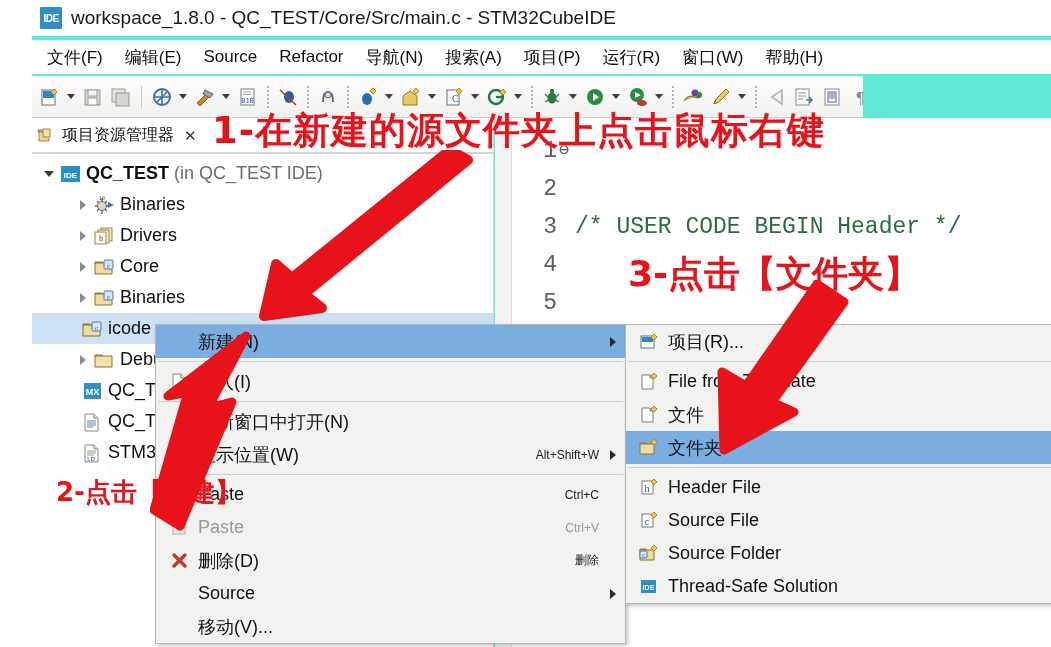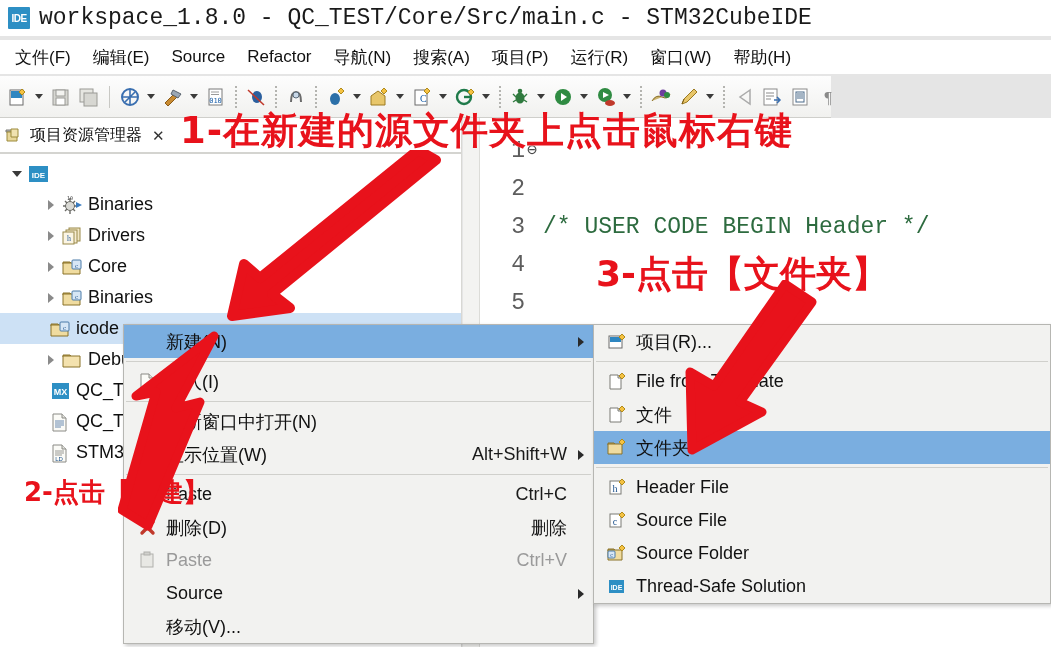--- a/index.html
+++ b/index.html
@@ -2,36 +2,36 @@
 <html><head>
 <meta charset="utf-8">
 <style>
   html,body{margin:0;padding:0;}
   body{
     width:1051px;height:647px;overflow:hidden;position:relative;
     background:#ffffff;
     font-family:"Liberation Sans","DejaVu Sans",sans-serif;
     -webkit-font-smoothing:antialiased;
   }
-  .app{position:absolute;inset:0;background:#e5e5e5;}
+  .app{position:absolute;inset:0;background:#5eead4;margin-left:32px;}
 
   
   .titlebar{
     position:absolute;left:0;top:0;width:1051px;height:36px;
     background:#ffffff;display:flex;align-items:center;padding-left:8px;box-sizing:border-box;
   }
   .ide-badge{
     width:22px;height:22px;background:#2d8fc4;color:#fff;
     font-size:10px;font-weight:bold;letter-spacing:-0.5px;
     display:flex;align-items:center;justify-content:center;
     border-radius:1px;font-family:"Liberation Sans",sans-serif;
   }
   .title-text{
-    margin-left:9px;font-size:23px;color:#1a1a1a;white-space:nowrap;
-    font-family:Liberation Mono, monospace;
+    margin-left:9px;font-size:19px;color:#1a1a1a;white-space:nowrap;
+    font-family:Liberation Sans, sans-serif;
   }
 
   
   .menubar{
     position:absolute;left:0;top:40px;width:1051px;height:34px;
     background:#ffffff;display:flex;align-items:center;padding-left:4px;box-sizing:border-box;
   }
   .menuitem{
     font-size:17px;color:#111;padding:3px 11px;white-space:nowrap;cursor:default;
   }
@@ -130,21 +130,21 @@
   }
   .ctxrow{
     height:33px;display:flex;align-items:center;position:relative;box-sizing:border-box;
     padding-left:4px;
   }
   .ctxrow.hl{background:#7aaee0;}
   .ctxicon{width:38px;min-width:38px;height:24px;display:flex;align-items:center;justify-content:center;}
   .ctxlabel{font-size:18px;color:#111;white-space:nowrap;font-family:"Liberation Sans",sans-serif;}
   .ctxlabel.dis{color:#9a9a9a;}
   .ctxaccel{
-    position:absolute;right:26px;font-size:18px;color:#1a1a1a;white-space:nowrap;
+    position:absolute;right:26px;font-size:12px;color:#1a1a1a;white-space:nowrap;
     font-family:"Liberation Sans",sans-serif;
   }
   .ctxaccel.dis{color:#9a9a9a;}
   .ctxarrow{position:absolute;right:9px;top:50%;transform:translateY(-50%);}
   .ctxarrow:after{
     content:"";display:block;border-top:5px solid transparent;border-bottom:5px solid transparent;
     border-left:6px solid #2a2a2a;
   }
   .ctxsep{height:1px;background:#d0d0cc;margin:3px 2px;}
 
@@ -381,20 +381,21 @@
     <div class="tree">
 
       <div class="trow ind1">
         <span class="twist d"></span>
         <span class="ticon">
           <svg width="21" height="20" viewBox="0 0 21 20">
             <rect x="1" y="2" width="19" height="16" fill="#2d8fc4"></rect>
             <text x="10.5" y="13.5" font-size="8" font-weight="bold" text-anchor="middle" fill="#fff" font-family="sans-serif">IDE</text>
           </svg>
         </span>
+        <span class="tlabel"><b>QC_TEST</b><span class="dim"> (in QC_TEST IDE)</span></span>
       </div>
 
       <div class="trow ind2">
         <span class="twist r"></span>
         <span class="ticon">
           <svg width="21" height="20" viewBox="0 0 21 20">
             <circle cx="8" cy="11" r="4.5" fill="#d9d9d4" stroke="#6a6a65"></circle>
             <path d="M8 3 v3 M8 16 v3 M1 11 h3 M12 11 h3 M3 6 l2 2 M13 6 l-2 2 M3 16 l2-2 M13 16 l-2-2" stroke="#6a6a65" stroke-width="1.4"></path>
             <path d="M14 7 L20 10 L14 13 Z" fill="#3a7bbf"></path>
             <text x="5" y="5" font-size="5" fill="#3a3a3a" font-family="monospace">10</text>
@@ -567,36 +568,36 @@
           <path d="M8 8h6M8 10h6M8 12h4" stroke="#8a9aa8"></path>
         </svg>
       </span>
       <span class="ctxlabel">Paste</span>
       <span class="ctxaccel">Ctrl+C</span>
     </div>
 
     <div class="ctxrow">
       <span class="ctxicon">
         <svg width="19" height="19" viewBox="0 0 19 19">
+          <rect x="3" y="3" width="12" height="13" fill="#e8e8e4" stroke="#b0b0ac"></rect>
+          <rect x="6" y="1" width="6" height="3" fill="#d0d0cc" stroke="#b0b0ac"></rect>
+        </svg>
+      </span>
+      <span class="ctxlabel dis">Paste</span>
+      <span class="ctxaccel dis">Ctrl+V</span>
+    </div>
+
+    <div class="ctxrow">
+      <span class="ctxicon">
+        <svg width="19" height="19" viewBox="0 0 19 19">
           <path d="M4 4 L15 15 M15 4 L4 15" stroke="#c0392b" stroke-width="3.4" stroke-linecap="round"></path>
         </svg>
       </span>
       <span class="ctxlabel">删除(D)</span>
       <span class="ctxaccel">删除</span>
-    </div>
-
-    <div class="ctxrow">
-      <span class="ctxicon">
-        <svg width="19" height="19" viewBox="0 0 19 19">
-          <rect x="3" y="3" width="12" height="13" fill="#e8e8e4" stroke="#b0b0ac"></rect>
-          <rect x="6" y="1" width="6" height="3" fill="#d0d0cc" stroke="#b0b0ac"></rect>
-        </svg>
-      </span>
-      <span class="ctxlabel dis">Paste</span>
-      <span class="ctxaccel dis">Ctrl+V</span>
     </div>
 
     <div class="ctxrow">
       <span class="ctxicon"></span>
       <span class="ctxlabel">Source</span>
       <span class="ctxarrow"></span>
     </div>
 
     <div class="ctxrow">
       <span class="ctxicon"></span>

